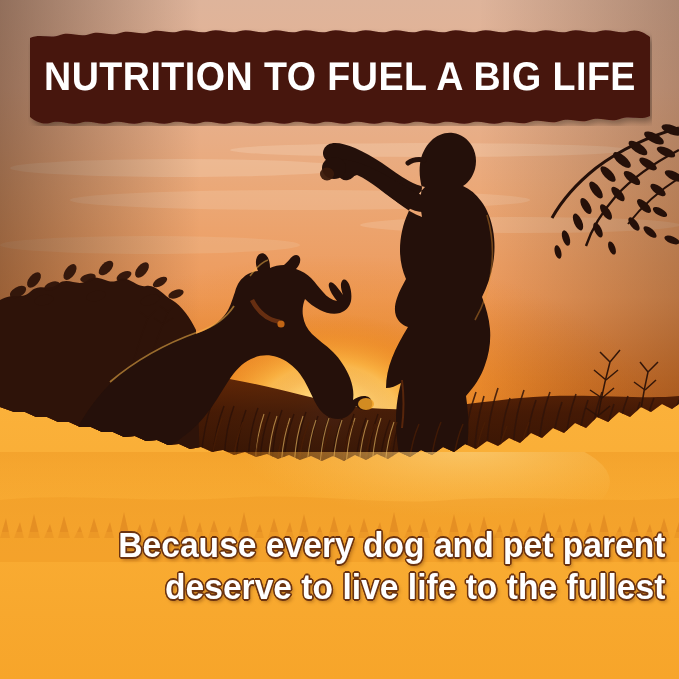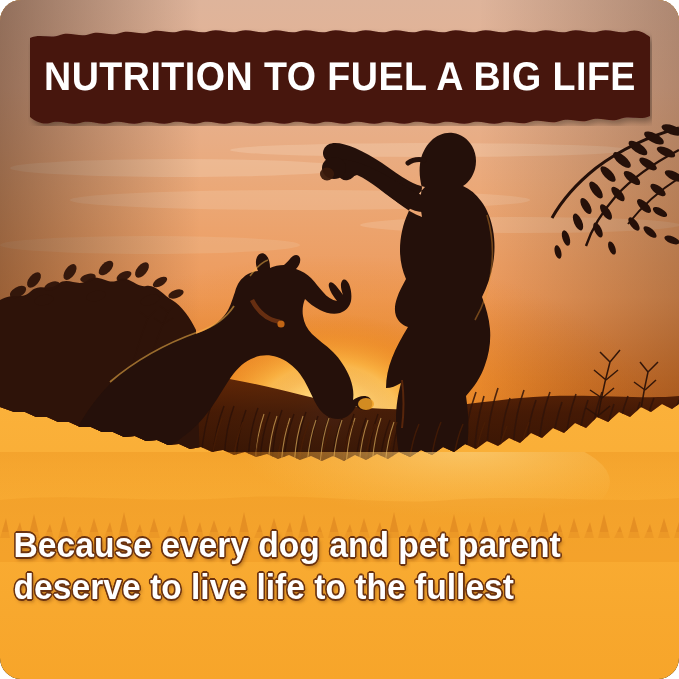--- a/index.html
+++ b/index.html
@@ -10,21 +10,20 @@
   body {
     font-family: "Liberation Sans", sans-serif;
   }
 
   #ad-card {
     position: relative;
     width: 679px;
     height: 679px;
     overflow: hidden;
     background: #000000;
-    border-radius: 21px;
   }
 
   
   .bottom-panel {
     position: absolute;
     left: 0;
     top: 0;
     width: 679px;
     height: 679px;
     background: linear-gradient(180deg,
@@ -84,21 +83,21 @@
     transform-origin: center center;
     text-rendering: geometricPrecision;
   }
 
   
   .tagline {
     position: absolute;
     left: 0;
     right: 0;
     top: 524px;
-    text-align: left;
+    text-align: right;
     color: #FFFFFF;
     font-family: "Liberation Sans Narrow", "Liberation Sans", sans-serif;
     font-weight: bold;
     font-size: 35px;
     line-height: 42px;
     letter-spacing: 0px;
     -webkit-text-stroke: 0px;
     text-shadow:
       1.6px 0 0 #6B3310, -1.6px 0 0 #6B3310,
       0 1.6px 0 #6B3310, 0 -1.6px 0 #6B3310,

